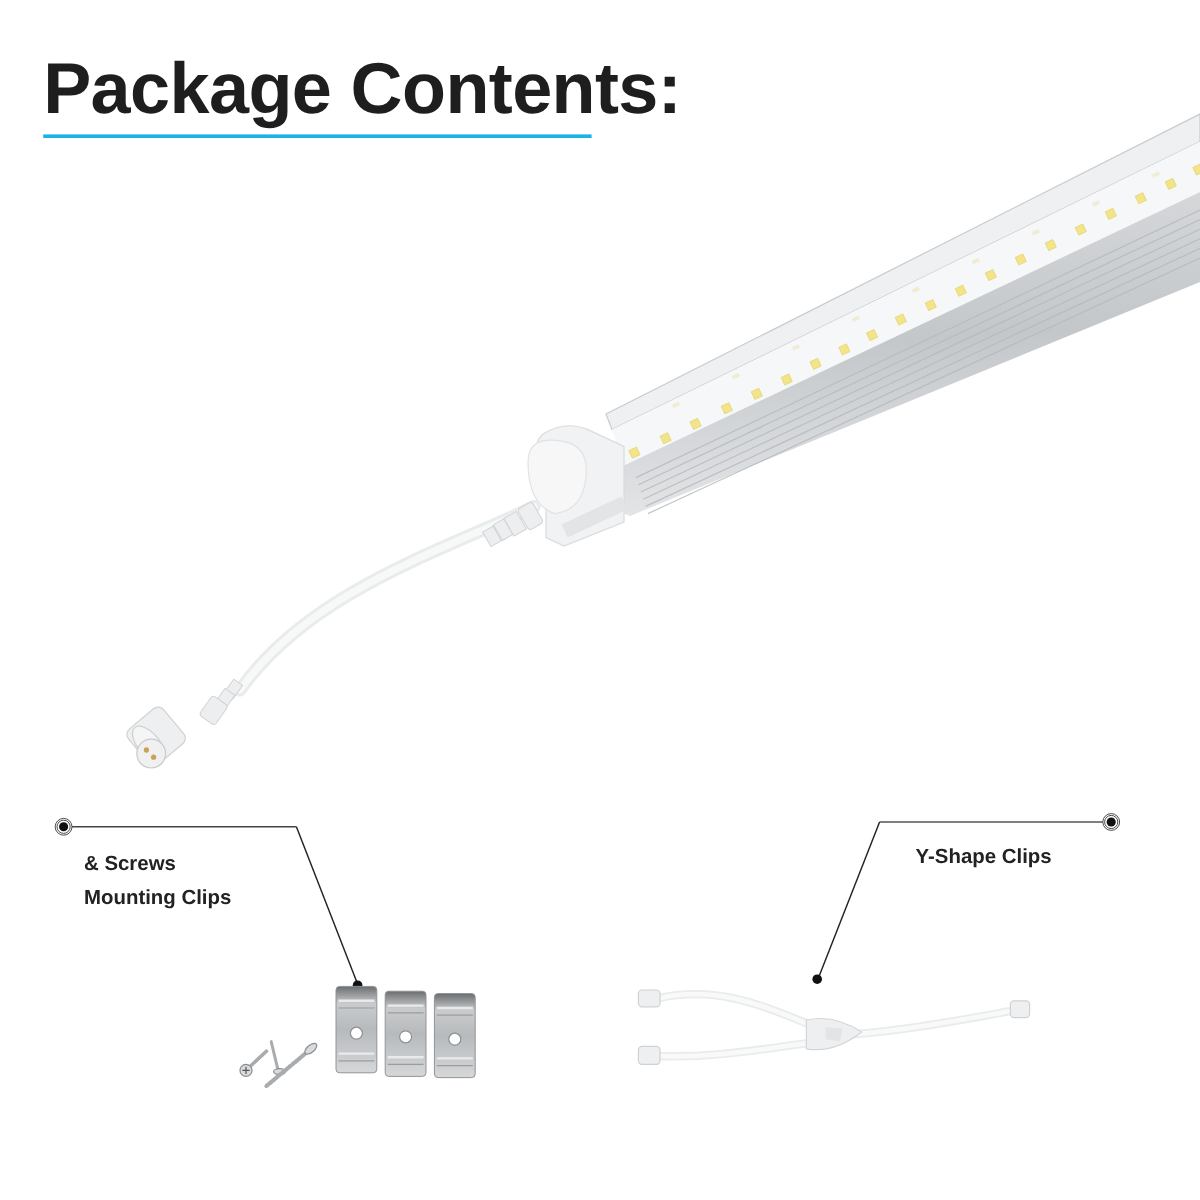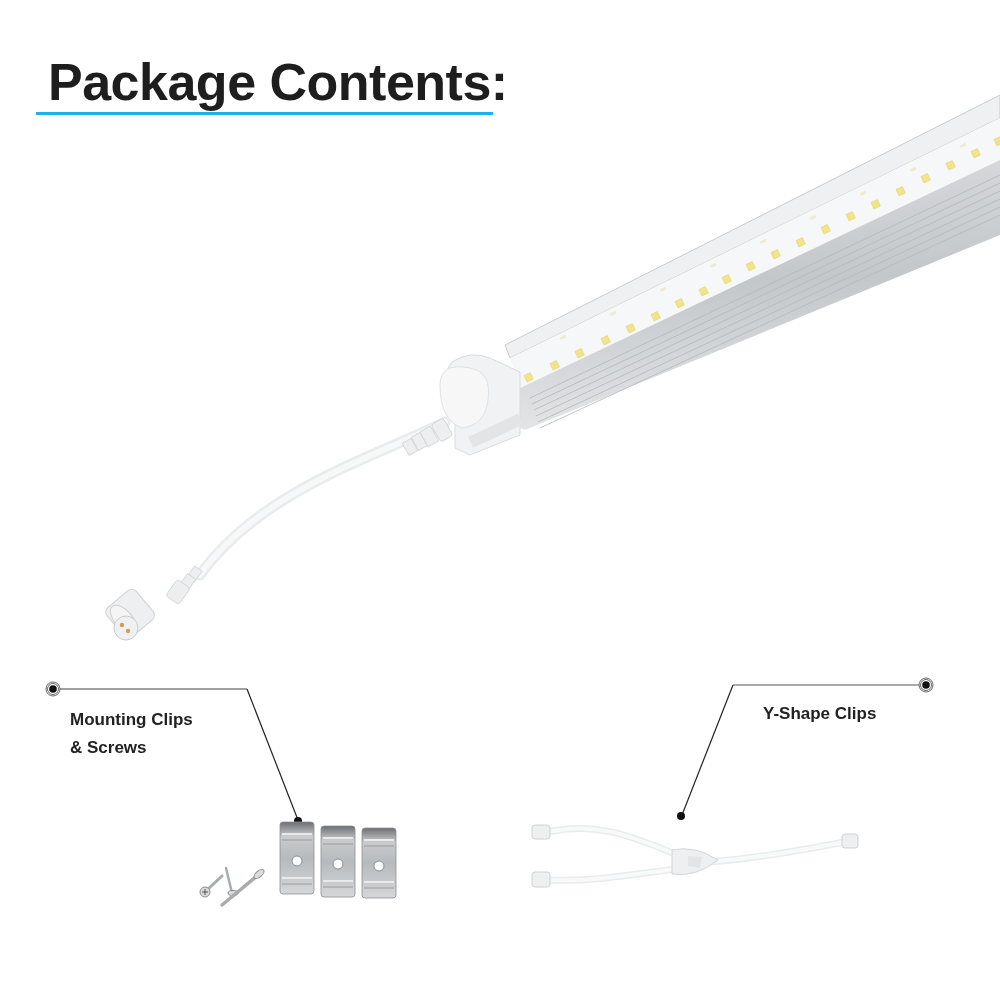--- a/index.html
+++ b/index.html
@@ -1,17 +1,17 @@
 <!DOCTYPE html>
 <html><head>
 <meta charset="utf-8">
 <style>
   html, body { margin:0; padding:0; background:#ffffff; }
   body { width:1000px; height:1000px; position:relative; overflow:hidden; font-family:"Liberation Sans", sans-serif; }
-  .title { position:absolute; left:36px; top:44px; margin:12px; font-size:52px; font-weight:700; color:#1e1e1e; letter-spacing:-0.5px; line-height:1; font-family:"Liberation Sans", sans-serif; }
+  .title { position:absolute; left:36px; top:44px; margin:0; font-size:60px; font-weight:700; color:#1e1e1e; letter-spacing:-0.5px; line-height:1; font-family:"Liberation Sans", sans-serif; }
   .title-underline { position:absolute; left:36px; top:112px; width:457px; height:3px; background:#1ab3e8; }
   .label { position:absolute; font-size:17px; font-weight:700; color:#222; line-height:28px; font-family:"Liberation Sans", sans-serif; }
   .label-clips { left:70px; top:706px; width:200px; }
   .label-ycable { left:763px; top:700px; }
   svg.art { position:absolute; left:0; top:0; }
 </style>
 </head>
 <body>
 
 <h1 class="title">Package Contents:</h1>
@@ -184,16 +184,16 @@
     <path d="M710,862 C760,858 800,850 845,842" fill="none" stroke="#f8f9f9" stroke-width="4" stroke-linecap="round"></path>
     <path d="M672,850 Q695,845 718,860 Q695,878 672,874 Z" fill="#eeeff0" stroke="#d3d6d8"></path>
     <path d="M688,856 L702,857 L700,868 L688,866 Z" fill="#e2e4e6"></path>
     <rect x="532" y="825" width="18" height="14" rx="3" fill="#eeeff0" stroke="#cfd2d4"></rect>
     <rect x="532" y="872" width="18" height="15" rx="3" fill="#eeeff0" stroke="#cfd2d4"></rect>
     <rect x="842" y="834" width="16" height="14" rx="3" fill="#eeeff0" stroke="#cfd2d4"></rect>
   </g>
 </svg>
 
 <div class="label label-clips">
+  <div>&amp; Screws</div>
   <div>Mounting Clips</div>
-  <div>&amp; Screws</div>
 </div>
 <div class="label label-ycable">Y-Shape Clips</div>
 
 </body></html>

